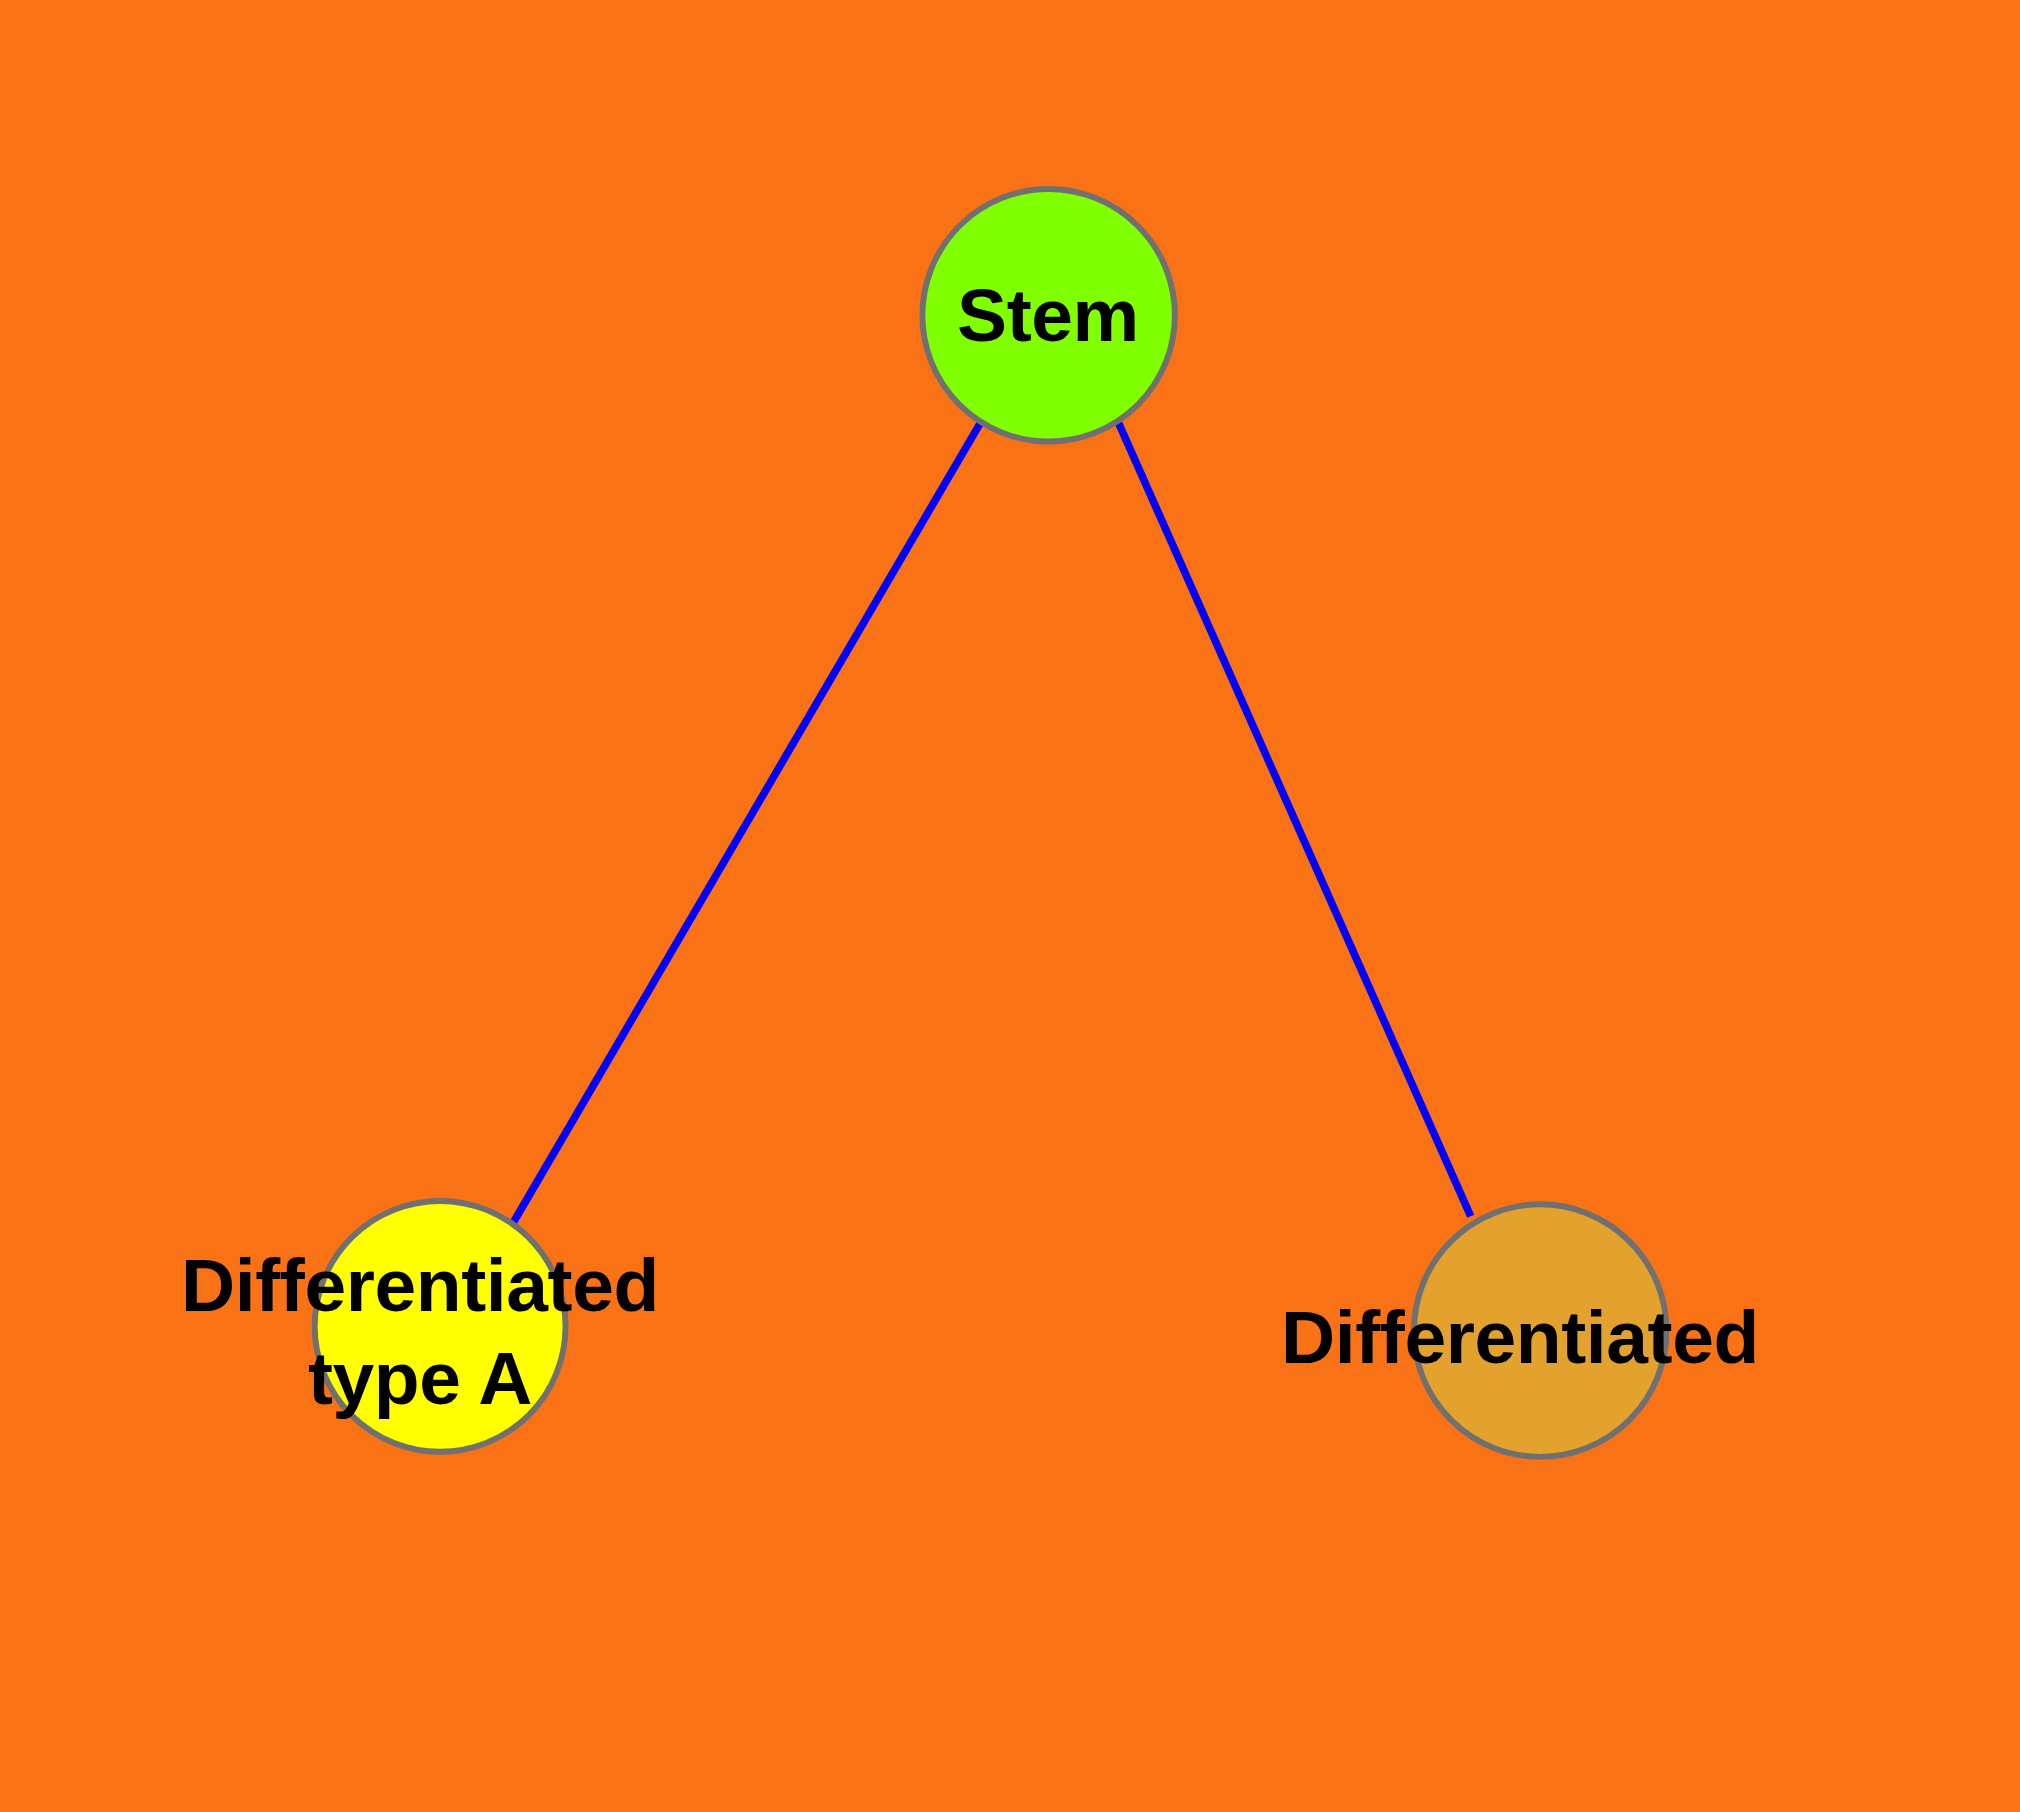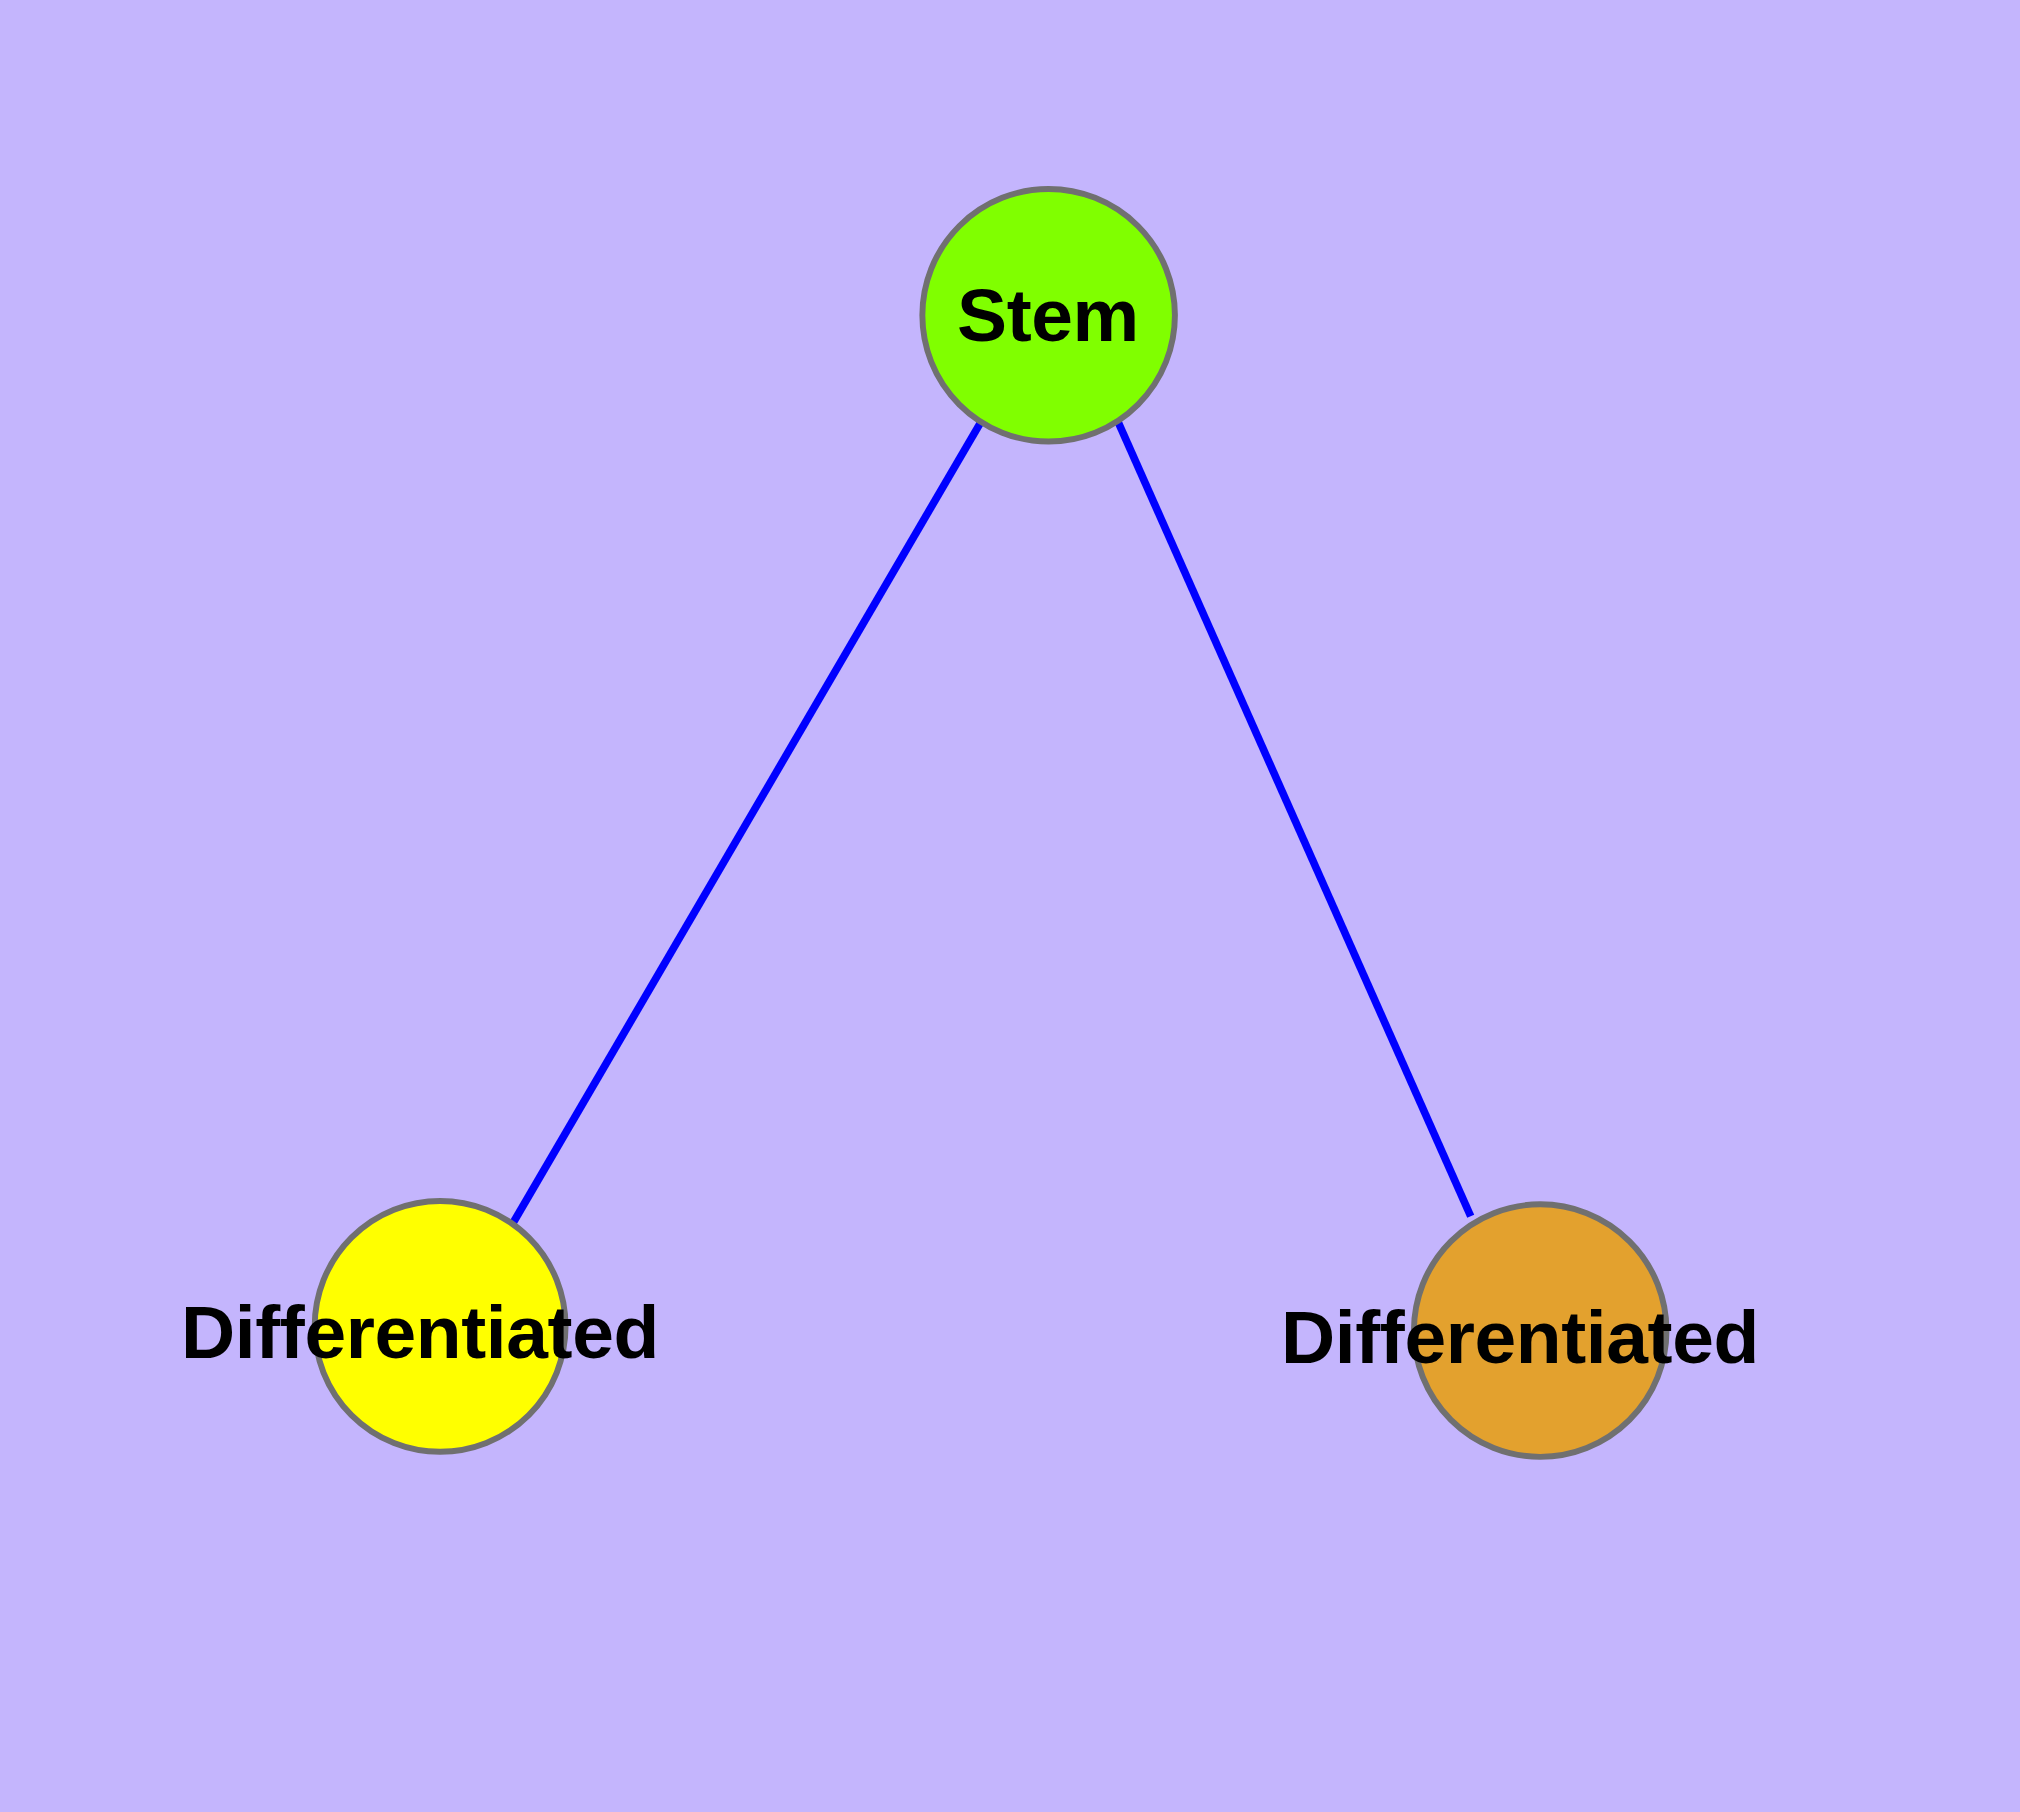--- a/index.html
+++ b/index.html
@@ -37,21 +37,21 @@
     pointer-events: none;
     letter-spacing: -0.4px;
   }
   .label-line {
     display: block;
   }
 </style>
 </head>
 <body>
 
-<div id="canvas" style="width: 2021px; height: 1812px; background: #c4b5fd;">
+<div id="canvas" style="width: 2021px; height: 1812px; background: #f97316;">
 
   <svg id="graph-svg" viewBox="0 0 2384 2138">
 
     <g>
       <line x1="1157" y1="498" x2="605" y2="1443" stroke="#0000ff" stroke-width="9" stroke-linecap="butt"></line>
       <line x1="1319" y1="498" x2="1735" y2="1435" stroke="#0000ff" stroke-width="9" stroke-linecap="butt"></line>
     </g>
 
     <g>
       <circle cx="519" cy="1565" r="148" fill="#ffff00" stroke="#707070" stroke-width="7"></circle>
@@ -59,20 +59,21 @@
       <circle cx="1237" cy="372" r="149" fill="#80ff00" stroke="#707070" stroke-width="7"></circle>
     </g>
   </svg>
 
   <div class="node-label" style="left: 1048px; top: 315px; color: rgb(0, 0, 0);">
     <span class="label-line">Stem</span>
   </div>
 
   <div class="node-label" style="left: 420px; top: 1332px; color: rgb(0, 0, 0);">
     <span class="label-line">Differentiated</span>
+    <span class="label-line">type A</span>
   </div>
 
   <div class="node-label" style="left: 1520px; top: 1337px; color: rgb(0, 0, 0);">
     <span class="label-line">Differentiated</span>
   </div>
 
 </div>
 
 
 </body></html>

